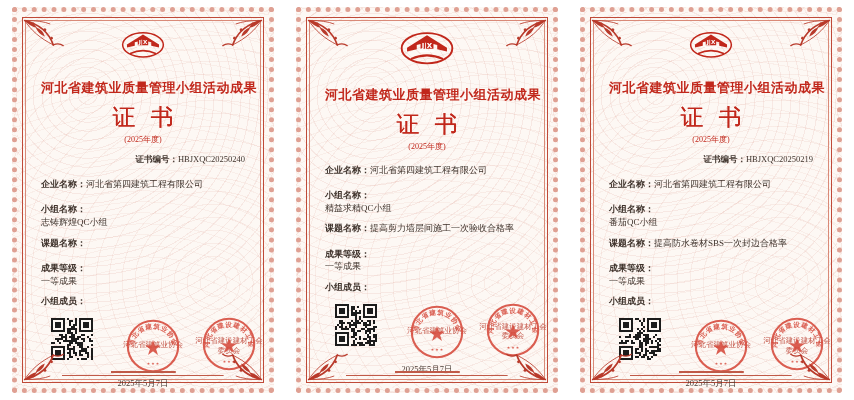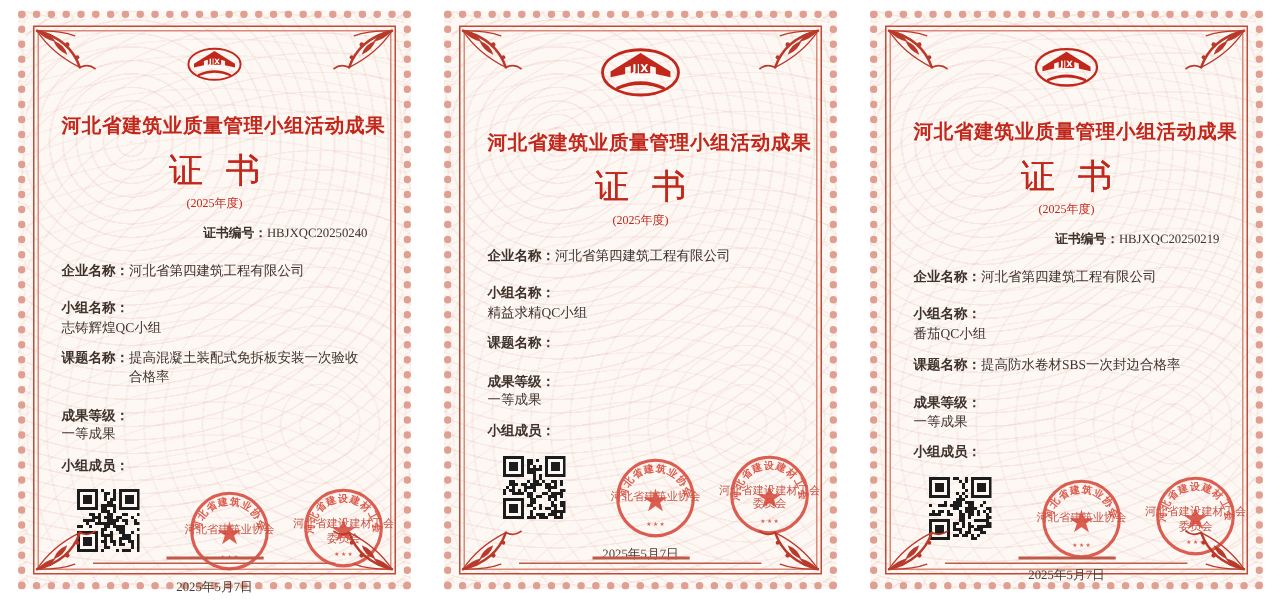--- a/index.html
+++ b/index.html
@@ -153,21 +153,20 @@
       <div class="row">
         <span class="lab">企业名称：</span>
         <span class="val">河北省第四建筑工程有限公司</span>
       </div>
       <div class="row gap">
         <span class="lab">小组名称：</span>
         <span class="val">志铸辉煌QC小组</span>
       </div>
       <div class="row">
         <span class="lab">课题名称：</span>
-        <span class="val">提高混凝土装配式免拆板安装一次验收合格率</span>
       </div>
       <div class="row gap">
         <span class="lab">成果等级：</span>
         <span class="val">一等成果</span>
       </div>
       <div class="row">
         <span class="lab">小组成员：</span>
       </div>
     </div>
 
@@ -425,20 +424,21 @@
       <div class="row">
         <span class="lab">企业名称：</span>
         <span class="val">河北省第四建筑工程有限公司</span>
       </div>
       <div class="row gap">
         <span class="lab">小组名称：</span>
         <span class="val">精益求精QC小组</span>
       </div>
       <div class="row">
         <span class="lab">课题名称：</span>
+        <span class="val">提高剪力墙层间施工一次验收合格率</span>
       </div>
       <div class="row gap">
         <span class="lab">成果等级：</span>
         <span class="val">一等成果</span>
       </div>
       <div class="row">
         <span class="lab">小组成员：</span>
       </div>
     </div>
 

